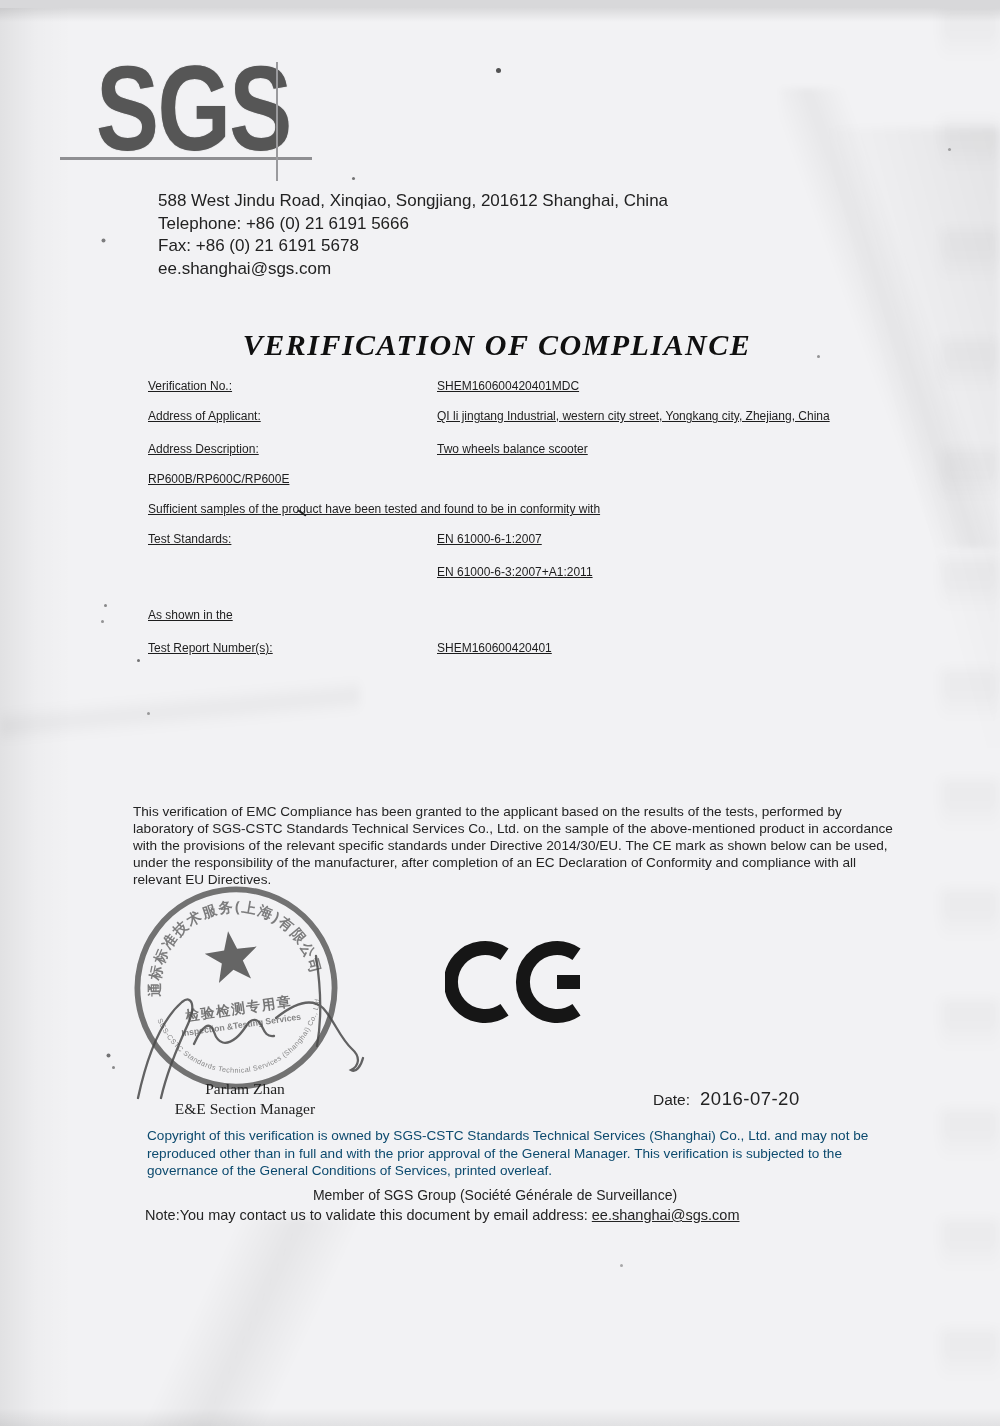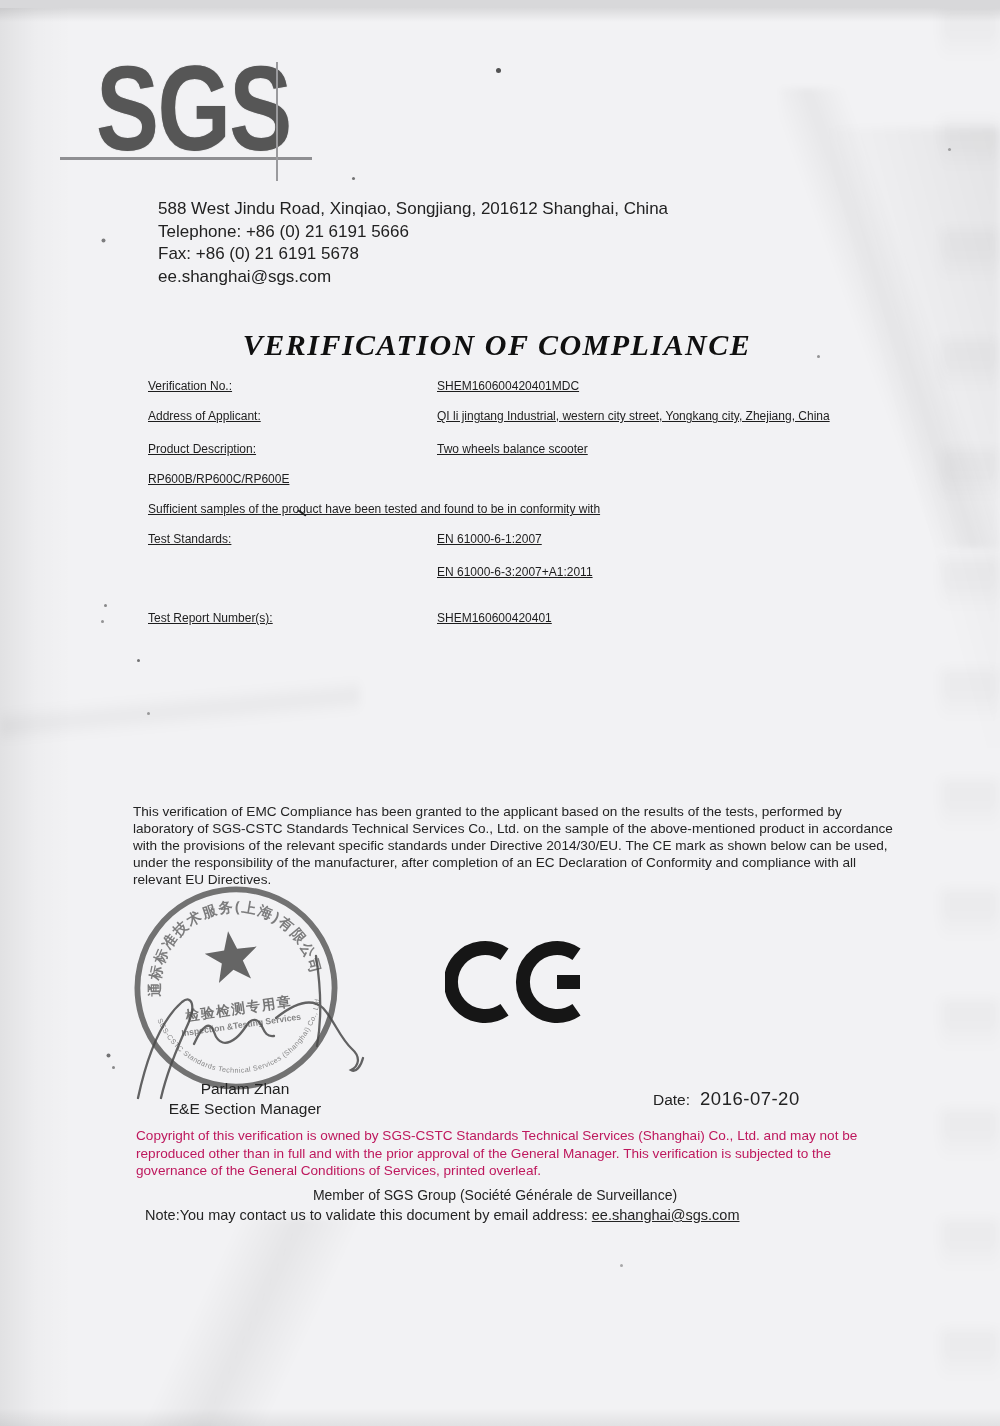--- a/index.html
+++ b/index.html
@@ -44,21 +44,21 @@
   
   .logo-text{
     position:absolute;left:96px;top:40px;
     font-size:121px;font-weight:bold;line-height:1;color:#565656;
     transform:scaleX(.78);transform-origin:left top;letter-spacing:-2px;
     text-shadow:0 0 1px rgba(86,86,86,.6);
   }
   .logo-hline{position:absolute;left:60px;top:149px;width:252px;height:3px;background:#8f8f92;}
   .logo-vline{position:absolute;left:276px;top:54px;width:2px;height:119px;background:#9a9a9d;}
   
-  .addr{position:absolute;left:158px;top:190px;font-size:17px;line-height:22.5px;color:#222;}
+  .addr{position:absolute;left:158px;top:182px;font-size:17px;line-height:22.5px;color:#222;}
   
   .doc-title{
     position:absolute;left:0;top:320px;width:994px;text-align:center;
     font-family:"Liberation Serif",serif;font-style:italic;font-weight:bold;
     font-size:30px;letter-spacing:1.5px;color:#101010;
   }
   
   .fields{position:absolute;left:148px;top:368px;width:790px;font-size:12px;line-height:20px;text-decoration:underline;}
   .frow{display:flex;margin-bottom:10px;}
   .frow .lbl{width:289px;flex:0 0 289px;}
@@ -70,26 +70,26 @@
   
   .grant{position:absolute;left:133px;top:796px;width:762px;font-size:13.6px;line-height:16.9px;color:#242424;}
   
   .stamp{position:absolute;left:130px;top:874px;width:212px;height:212px;transform:rotate(-8deg);opacity:.9;}
   .stamp text{fill:#4f4f4f;font-family:"Liberation Sans",sans-serif;}
   
   .signature{position:absolute;left:118px;top:938px;width:262px;height:174px;}
   
   .ce{position:absolute;left:445px;top:918px;width:160px;height:112px;}
   
-  .signer{position:absolute;left:125px;top:1071px;width:240px;text-align:center;font-size:15.5px;line-height:20px;color:#222;}
+  .signer{position:absolute;left:125px;top:1071px;width:240px;text-align:center;font-size:15.5px;line-height:20px;color:#222;font-family:Liberation Serif, serif;}
   
   .dateline{position:absolute;left:653px;top:1080px;font-size:15.5px;color:#222;}
   .dateline .dval{font-size:18.5px;margin-left:10px;letter-spacing:.5px;}
   
-  .copyright{position:absolute;left:136px;top:1119px;width:764px;font-size:13.6px;line-height:17.6px;color:#be185d;}
+  .copyright{position:absolute;left:147px;top:1119px;width:764px;font-size:13.6px;line-height:17.6px;color:#0c4a6e;}
   .member{position:absolute;left:135px;top:1179px;width:720px;text-align:center;font-size:14px;color:#242424;}
   .noteline{position:absolute;left:145px;top:1199px;font-size:14.5px;color:#242424;}
   .noteline .email{text-decoration:underline;}
 </style>
 </head>
 <body>
 
 <div class="page">
 
   <div class="shade shade-left"></div>
@@ -119,37 +119,38 @@
   <div class="fields">
     <div class="frow">
       <div class="lbl">Verification No.:</div>
       <div class="val">SHEM160600420401MDC</div>
     </div>
     <div class="frow addr-row">
       <div class="lbl">Address of Applicant:</div>
       <div class="val">QI li jingtang Industrial, western city street, Yongkang city, Zhejiang, China</div>
     </div>
     <div class="frow">
-      <div class="lbl">Product Description:</div>
+      <div class="lbl">Address Description:</div>
       <div class="val">Two wheels balance scooter</div>
     </div>
     <div class="frow">
       <div class="val">RP600B/RP600C/RP600E</div>
     </div>
     <div class="sentence">Sufficient samples of the product have been tested and found to be in conformity with</div>
     <div class="frow">
       <div class="lbl">Test Standards:</div>
       <div class="val">EN 61000-6-1:2007</div>
     </div>
     <div class="gap-sm"></div>
     <div class="frow">
       <div class="lbl"></div>
       <div class="val">EN 61000-6-3:2007+A1:2011</div>
     </div>
     <div class="gap-md"></div>
+    <div class="sentence">As shown in the</div>
     <div class="gap-sm"></div>
     <div class="frow">
       <div class="lbl">Test Report Number(s):</div>
       <div class="val">SHEM160600420401</div>
     </div>
   </div>
 
   <div class="grant">This verification of EMC Compliance has been granted to the applicant based on the results of the tests, performed by laboratory of SGS-CSTC Standards Technical Services Co., Ltd. on the sample of the above-mentioned product in accordance with the provisions of the relevant specific standards under Directive 2014/30/EU. The CE mark as shown below can be used, under the responsibility of the manufacturer, after completion of an EC Declaration of Conformity and compliance with all relevant EU Directives.</div>
 
   <svg class="stamp" viewBox="0 0 200 200">

